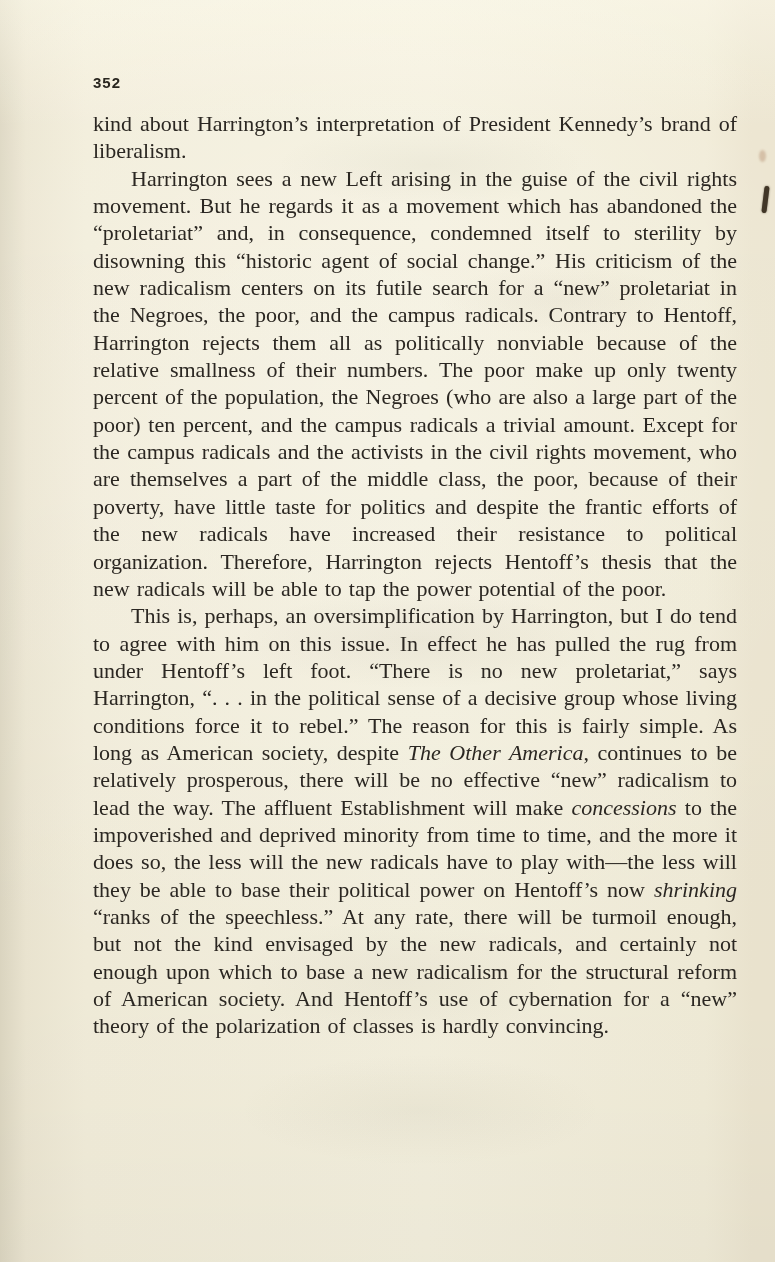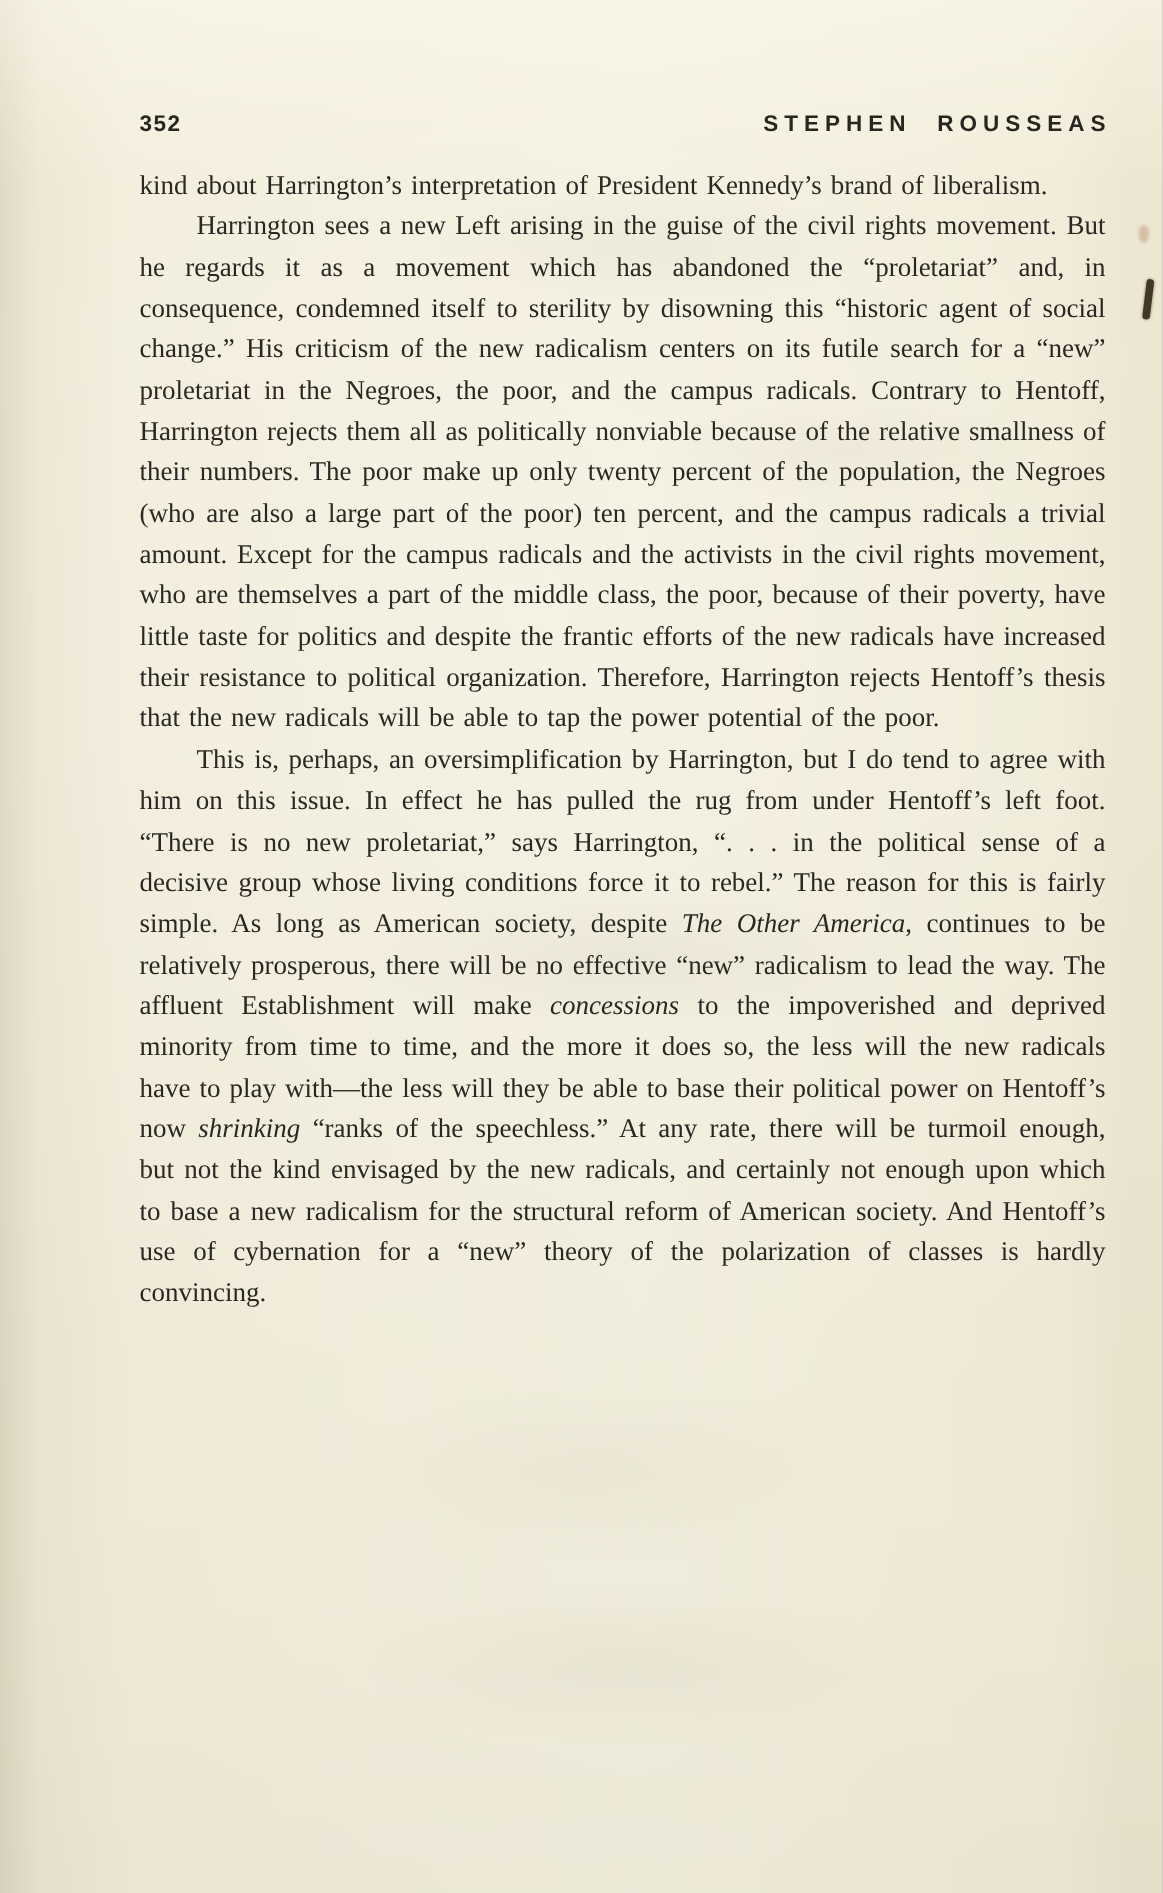--- a/index.html
+++ b/index.html
@@ -56,42 +56,41 @@
   }
   .page-num {
     font-size:15px; font-weight:bold; letter-spacing:1px;
   }
   .author {
     font-size:15px; font-weight:bold; letter-spacing:4px; word-spacing:9px;
   }
 
   .body-text {
     position:absolute; top:110px; left:93px; width:644px;
-    font-size:18px; line-height:27.35px;
+    font-size:22px; line-height:27.35px;
     color:#2b2722;
     text-align:justify;
     word-spacing:1.5px;
   }
   .body-text p { margin:0; text-indent:38px; }
   .body-text p.no-indent { text-indent:0; }
   .italic { font-style:italic; }
 </style>
 </head>
 <body>
 
 <div class="page">
   <div class="ghost"></div>
 
   <div class="edge-strip"></div>
   <div class="edge-smudge"></div>
   <div class="edge-mark"></div>
 
   <div class="running-head">
     <span class="page-num">352</span>
-    <span class="author">STEPHEN ROUSSEAS</span>
   </div>
 
   <div class="body-text">
       <p class="no-indent"><span>kind about Harrington’s interpretation of President Kennedy’s brand of liberalism.</span></p>
       <p><span>Harrington sees a new Left arising in the guise of the civil rights movement. But he regards it as a movement which has abandoned the “proletariat” and, in consequence, condemned itself to sterility by disowning this “historic agent of social change.” His criticism of the new radicalism centers on its futile search for a “new” proletariat in the Negroes, the poor, and the campus radicals. Contrary to Hentoff, Harrington rejects them all as politically nonviable because of the relative smallness of their numbers. The poor make up only twenty percent of the population, the Negroes (who are also a large part of the poor) ten percent, and the campus radicals a trivial amount. Except for the campus radicals and the activists in the civil rights movement, who are themselves a part of the middle class, the poor, because of their poverty, have little taste for politics and despite the frantic efforts of the new radicals have increased their resistance to political organization. Therefore, Harrington rejects Hentoff’s thesis that the new radicals will be able to tap the power potential of the poor.</span></p>
       <p><span>This is, perhaps, an oversimplification by Harrington, but I do tend to agree with him on this issue. In effect he has pulled the rug from under Hentoff’s left foot. “There is no new proletariat,” says Harrington, “. . . in the political sense of a decisive group whose living conditions force it to rebel.” The reason for this is fairly simple. As long as American society, despite </span><span class="italic">The Other America</span><span>, continues to be relatively prosperous, there will be no effective “new” radicalism to lead the way. The affluent Establishment will make </span><span class="italic">concessions</span><span> to the impoverished and deprived minority from time to time, and the more it does so, the less will the new radicals have to play with—the less will they be able to base their political power on Hentoff’s now </span><span class="italic">shrinking</span><span> “ranks of the speechless.” At any rate, there will be turmoil enough, but not the kind envisaged by the new radicals, and certainly not enough upon which to base a new radicalism for the structural reform of American society. And Hentoff’s use of cybernation for a “new” theory of the polarization of classes is hardly convincing.</span></p>
     </div>
 </div>
 
 </body></html>

